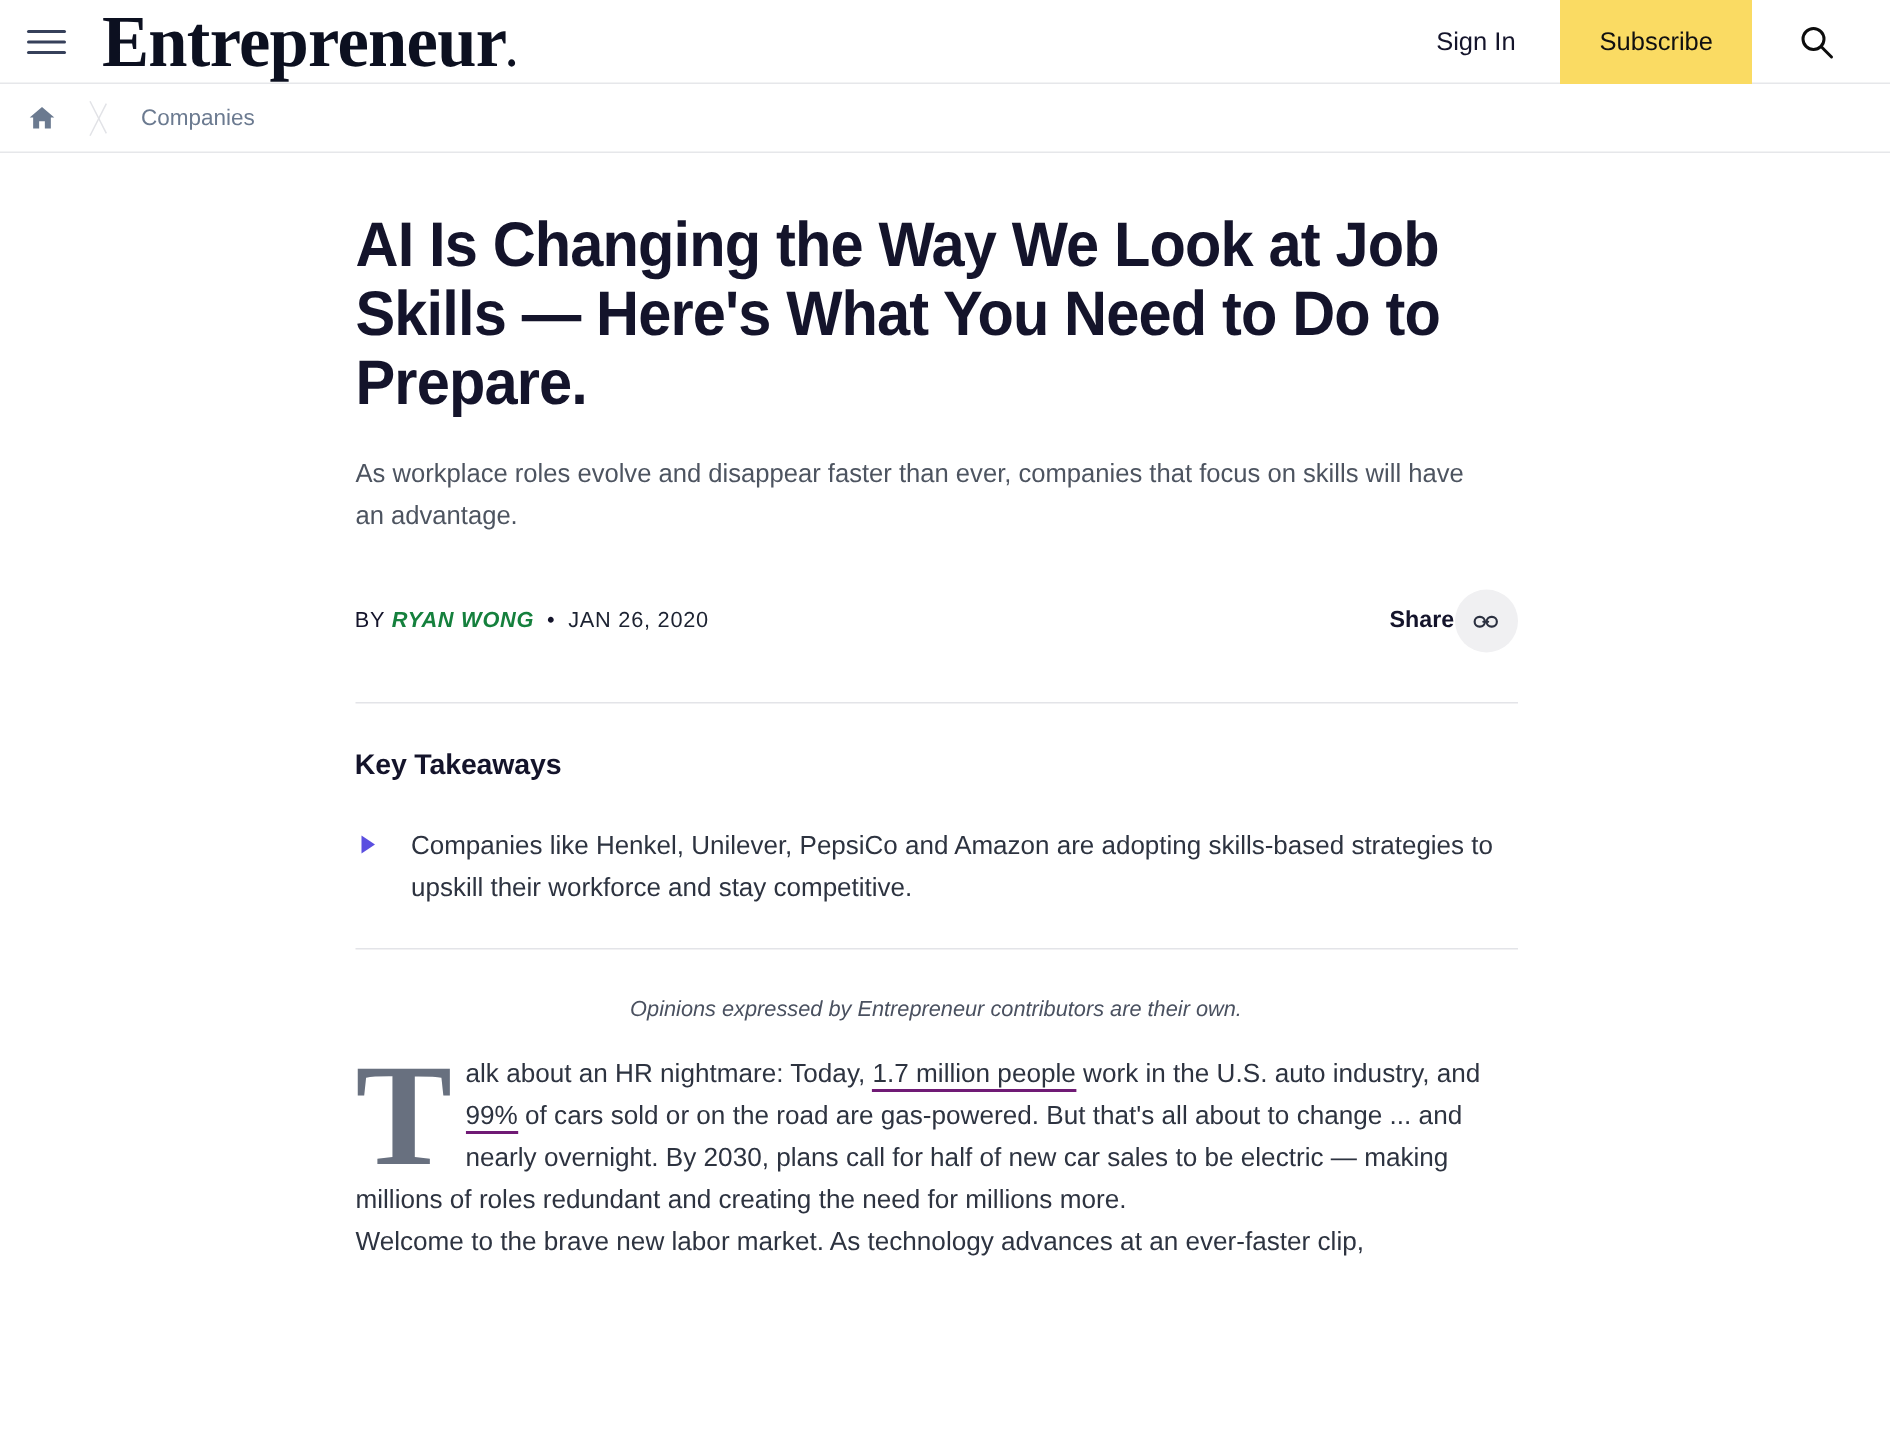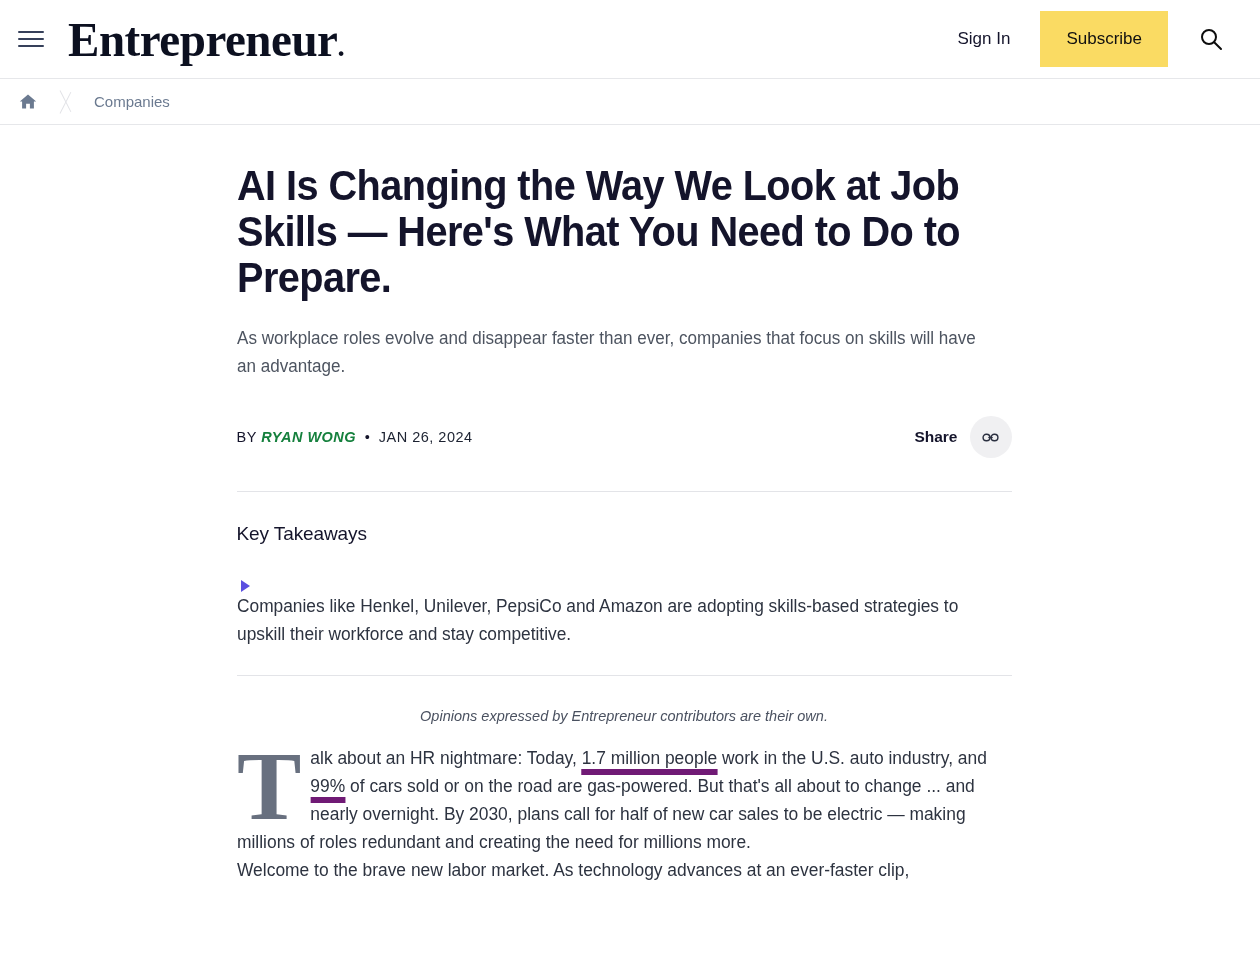--- a/index.html
+++ b/index.html
@@ -12,21 +12,21 @@
     width: 1260px;
     height: 954px;
     overflow: hidden;
     font-family: "Liberation Sans", sans-serif;
     color: #14142b;
     -webkit-font-smoothing: antialiased;
   }
 
   
   .site-header {
-    height: 79px;
+    height: 56px;
     width: 100%;
     display: flex;
     align-items: center;
     border-bottom: 1px solid #e6e7ea;
     padding: 0 24px 0 16px;
     background: #fff;
   }
   .hamburger {
     width: 30px;
     height: 30px;
@@ -191,50 +191,48 @@
     cursor: pointer;
     font-style: italic;
   }
   .byline .bullet { margin: 0 4px; }
   .byline .date { font-weight: 500; color: #1c2231; }
   .byline-spacer { flex: 1 1 auto; }
   .share-label {
     font-size: 15.5px;
     font-weight: bold;
     color: #14142b;
-    margin-right: 12px;
   }
   .share-circle {
     width: 42px;
     height: 42px;
     border-radius: 50%;
     background: #f0f0f2;
     display: flex;
     align-items: center;
     justify-content: center;
     cursor: pointer;
   }
   .hr {
     height: 1px;
     background: #e3e4e8;
     border: 0;
     margin: 33px 0 0 0;
   }
   .takeaways-title {
-    font-weight: normal;
+    font-weight: bold;
     font-size: 19px;
     letter-spacing: -0.1px;
     color: #14142b;
     margin: 31px 0 0 0;
   }
   .takeaway {
     display: flex;
     align-items: flex-start;
     margin-top: 27px;
-    flex-direction: column;
   }
   .tri {
     width: 0;
     height: 0;
     border-left: 9px solid #5b4fe0;
     border-top: 6.5px solid transparent;
     border-bottom: 6.5px solid transparent;
     margin: 8px 24px 0 4px;
     flex: none;
   }
@@ -271,21 +269,21 @@
     font-weight: bold;
     font-size: 97px;
     line-height: 0.78;
     color: #68707f;
     margin: 5px 11px 0 0;
     letter-spacing: -2px;
   }
   .pill-link {
     color: #2d3340;
     text-decoration: none;
-    border-bottom: 6px solid #701a75;
+    border-bottom: 2px solid #701a75;
     padding-bottom: 1px;
     cursor: pointer;
   }
   .body-copy.next { margin-top: 0; }
 </style>
 </head>
 <body>
 
 <header class="site-header">
   <div class="hamburger">
@@ -319,21 +317,21 @@
 
   <h1 class="headline">AI Is Changing the Way We Look at Job Skills — Here's What You Need to Do to Prepare.</h1>
 
   <p class="standfirst">As workplace roles evolve and disappear faster than ever, companies that focus on skills will have an advantage.</p>
 
   <div class="byline-row">
     <div class="byline">
       <span>BY</span>
       <a class="author" href="#">RYAN WONG</a>
       <span class="bullet">•</span>
-      <span class="date">JAN 26, 2024</span>
+      <span class="date">JAN 26, 2020</span>
     </div>
     <div class="byline-spacer"></div>
     <span class="share-label">Share</span>
     <div class="share-circle">
       <svg width="19" height="19" viewBox="0 0 20 20">
         <path d="M8.3 12.4 L11.7 12.4" stroke="#2b3040" stroke-width="1.5" stroke-linecap="round" fill="none" transform="translate(0,-2.4)"></path>
         <rect x="2.2" y="6.6" width="7.2" height="6.8" rx="3.4" fill="none" stroke="#2b3040" stroke-width="1.5"></rect>
         <rect x="10.6" y="6.6" width="7.2" height="6.8" rx="3.4" fill="none" stroke="#2b3040" stroke-width="1.5"></rect>
       </svg>
     </div>

